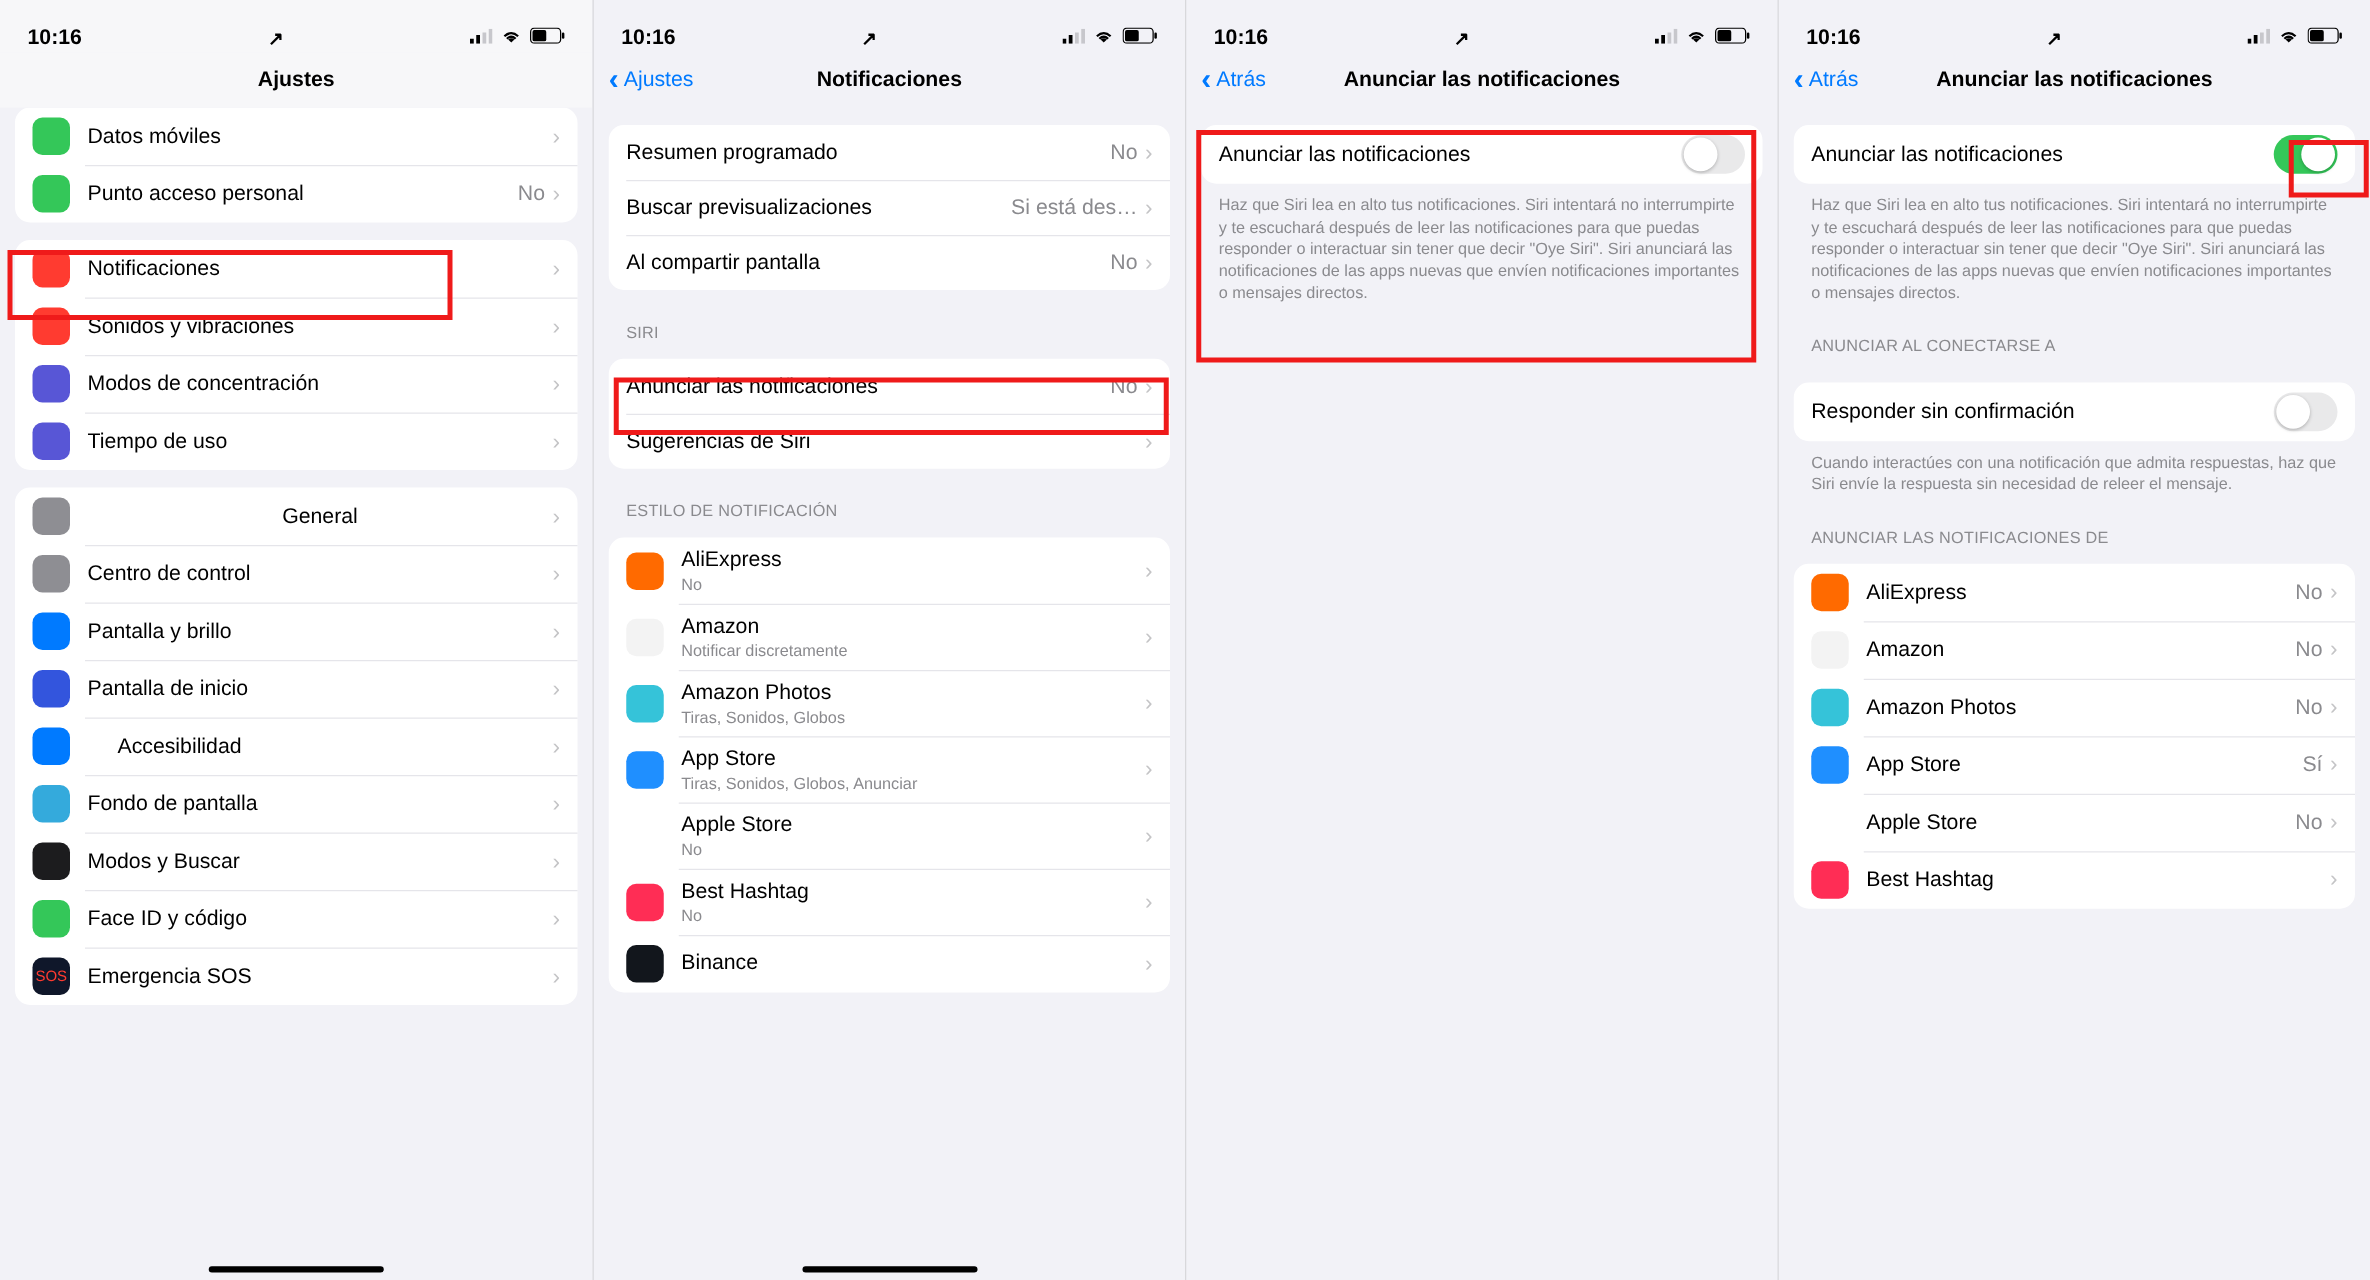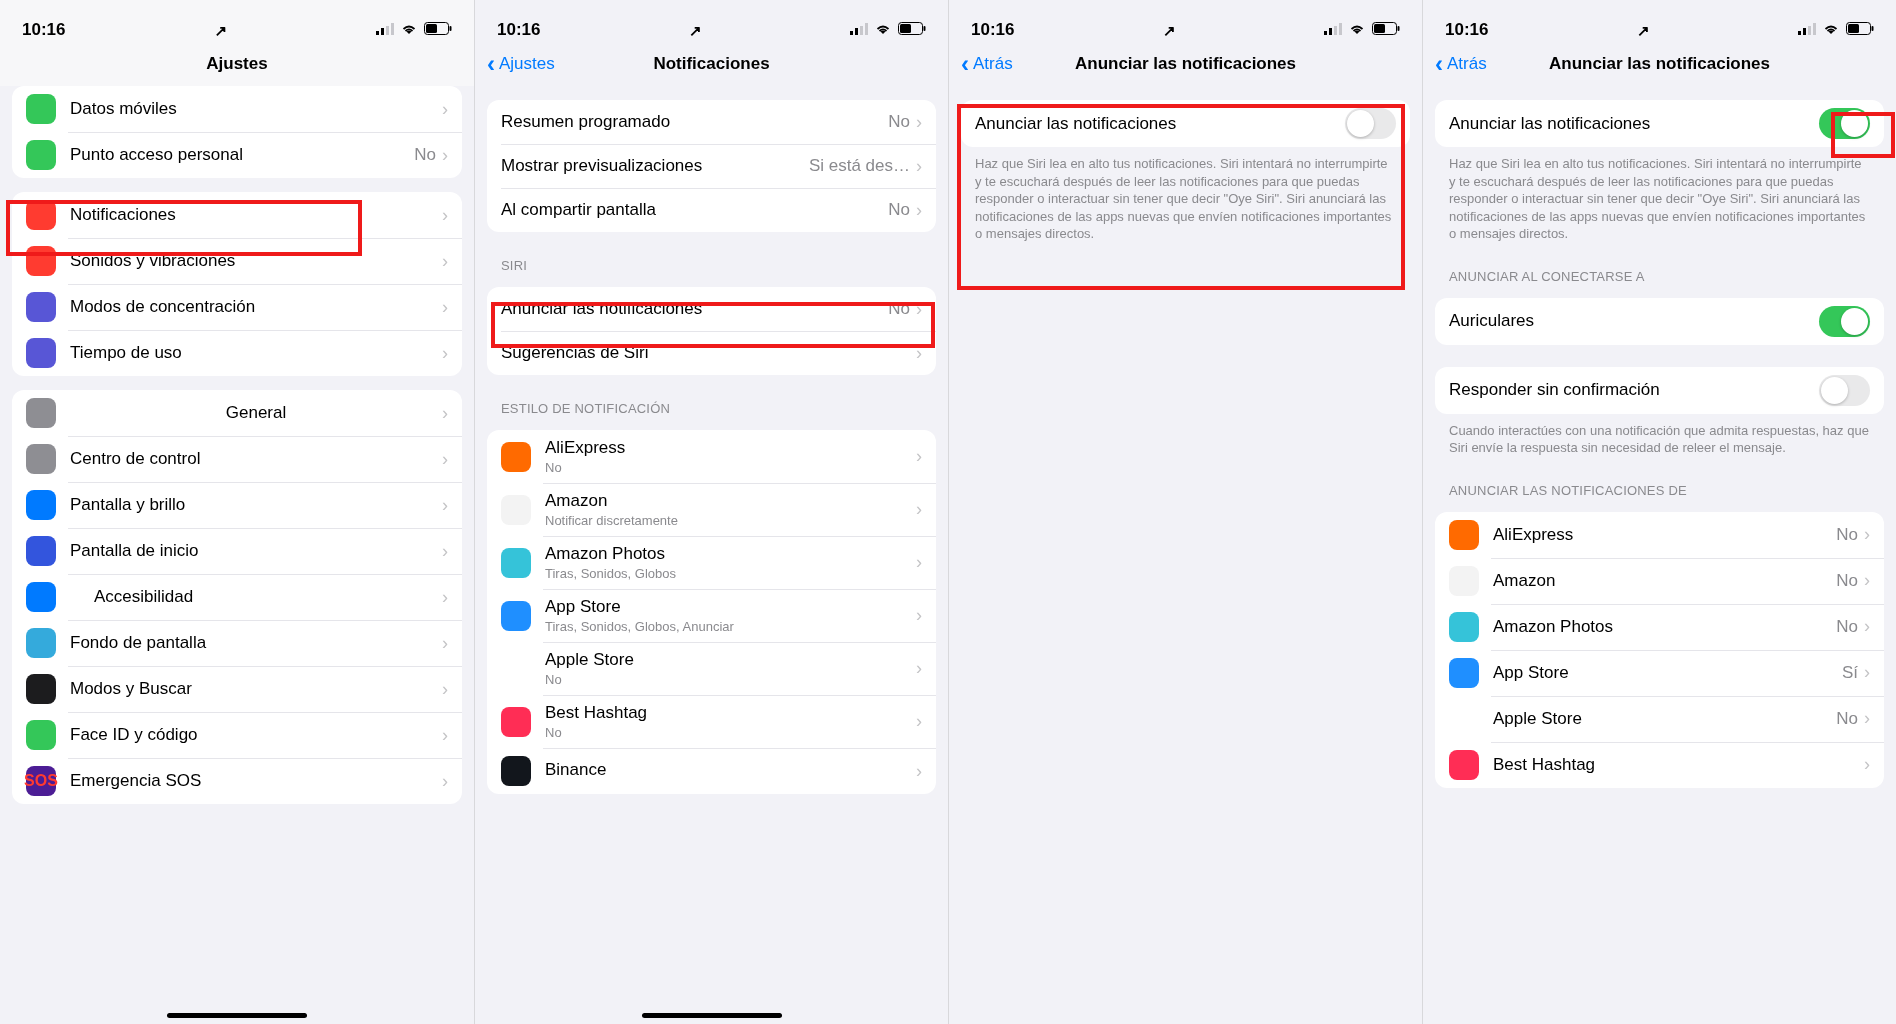--- a/index.html
+++ b/index.html
@@ -187,21 +187,21 @@
             <span class="chevr">›</span>
           </div>
           <div class="row">
             <span class="icon sq" style="background: rgb(52, 199, 89);"></span>
             <div style="flex: 1 1 0%;">
               <div class="label">Face ID y código</div>
             </div>
             <span class="chevr">›</span>
           </div>
           <div class="row">
-            <span class="icon sq" style="background: #4c1d95; color: rgb(255, 59, 48); font-weight: 700; font-size: 16px;">SOS</span>
+            <span class="icon sq" style="background: #0f172a; color: rgb(255, 59, 48); font-weight: 400; font-size: 12px;">SOS</span>
             <div style="flex: 1 1 0%;">
               <div class="label">Emergencia SOS</div>
             </div>
             <span class="chevr">›</span>
           </div>
         </div>
   </div>
   <div class="hl" style="left:6px; top:200px; width:356px; height:56px;"></div>
   <div class="home-ind"></div>
 </div>
@@ -237,21 +237,21 @@
     <div class="title">Notificaciones</div>
   </div>
   <div class="content">
     <div class="group" id="s2g1">
           <div class="row noicon">
             <span class="label">Resumen programado</span>
             <span class="val">No</span>
             <span class="chevr">›</span>
           </div>
           <div class="row noicon">
-            <span class="label">Mostrar previsualizaciones</span>
+            <span class="label">Buscar previsualizaciones</span>
             <span class="val">Si está des…</span>
             <span class="chevr">›</span>
           </div>
           <div class="row noicon">
             <span class="label">Al compartir pantalla</span>
             <span class="val">No</span>
             <span class="chevr">›</span>
           </div>
         </div>
     <div class="section-h">SIRI</div>
@@ -409,28 +409,20 @@
       <div class="row noicon">
         <span class="label">Anunciar las notificaciones</span>
         <span class="toggle on" id="s4toggle">
               <span class="knob"></span>
             </span>
       </div>
     </div>
     <div class="footer-t">Haz que Siri lea en alto tus notificaciones. Siri intentará no interrumpirte y te escuchará después de leer las notificaciones para que puedas responder o interactuar sin tener que decir "Oye Siri". Siri anunciará las notificaciones de las apps nuevas que envíen notificaciones importantes o mensajes directos.</div>
 
     <div class="section-h">ANUNCIAR AL CONECTARSE A</div>
-    <div class="group">
-      <div class="row noicon">
-        <span class="label">Auriculares</span>
-        <span class="toggle on">
-              <span class="knob"></span>
-            </span>
-      </div>
-    </div>
 
     <div class="group" style="margin-top:22px">
       <div class="row noicon">
         <span class="label">Responder sin confirmación</span>
         <span class="toggle">
               <span class="knob"></span>
             </span>
       </div>
     </div>
     <div class="footer-t">Cuando interactúes con una notificación que admita respuestas, haz que Siri envíe la respuesta sin necesidad de releer el mensaje.</div>

